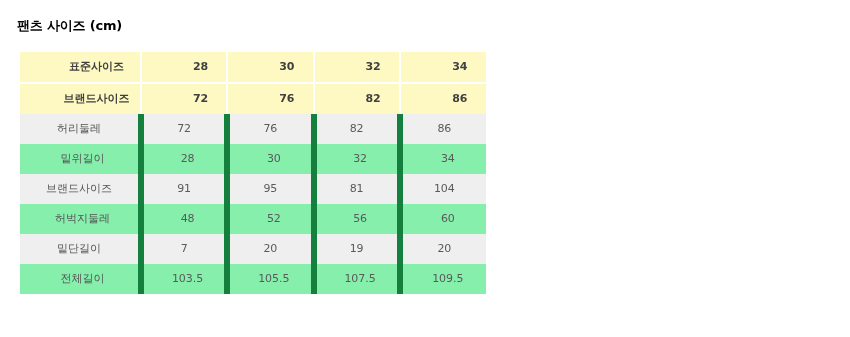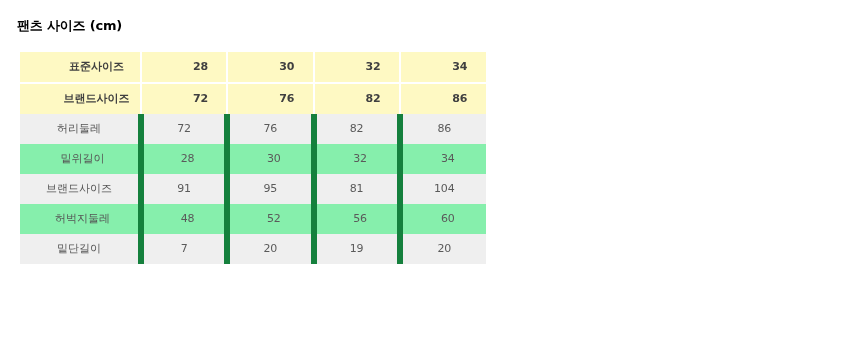--- a/index.html
+++ b/index.html
@@ -151,18 +151,25 @@
         </tr>
 
         <tr class="body-row odd">
           <td class="row-label">밑단길이</td>
           <td>7</td>
           <td>20</td>
           <td>19</td>
           <td>20</td>
         </tr>
 
+        <tr class="body-row even">
+          <td class="row-label">전체길이</td>
+          <td>103.5</td>
+          <td>105.5</td>
+          <td>107.5</td>
+          <td>109.5</td>
+        </tr>
 
       </tbody>
     </table>
   </div>
 
 </div>
 
 </body></html>

